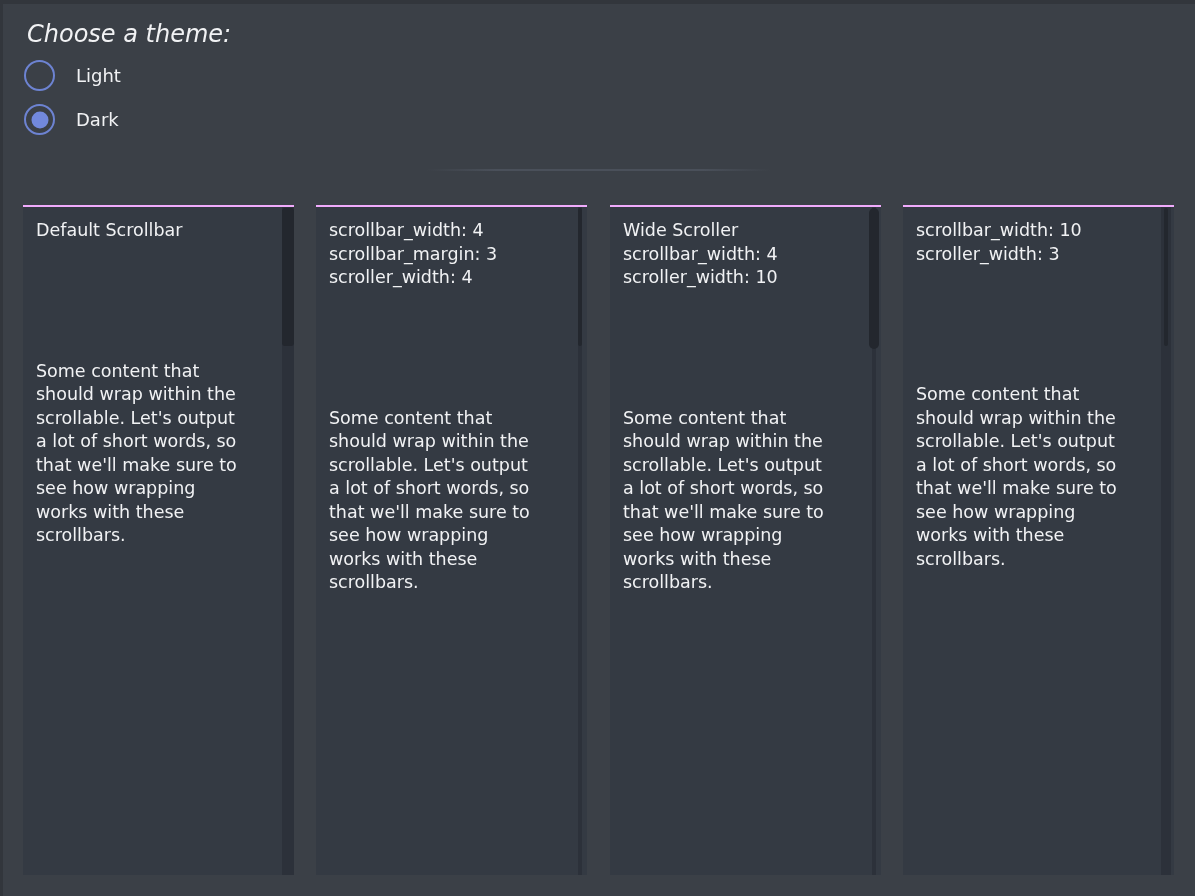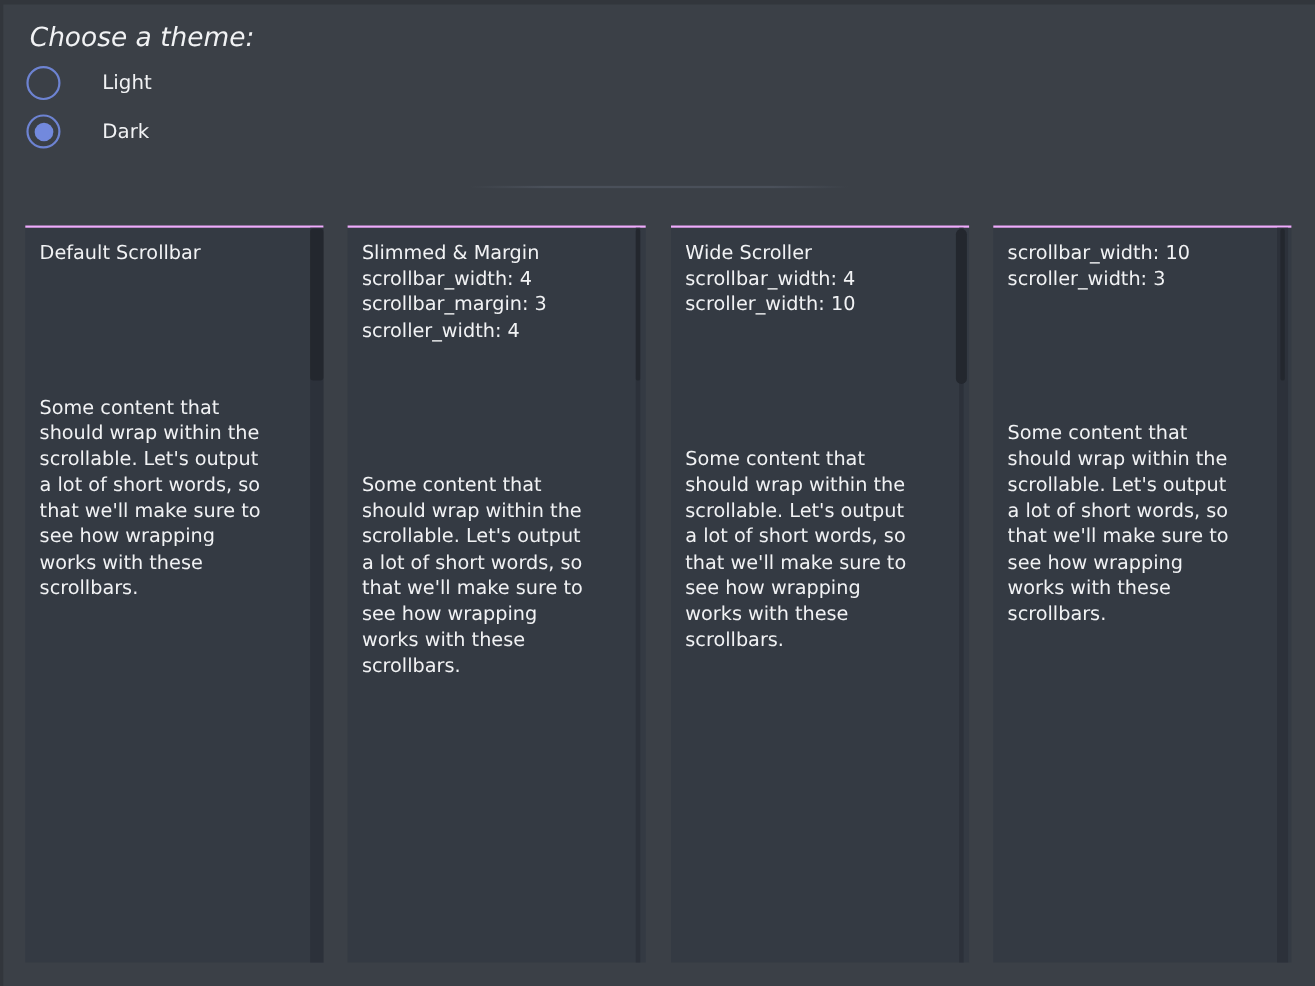--- a/index.html
+++ b/index.html
@@ -25,21 +25,21 @@
     width:27px;height:27px;border-radius:50%;
     border:2px solid var(--accent,#6d83d2);
     box-sizing:content-box;position:relative;flex:0 0 auto;
   }
   .radio-row.selected .radio::after{
     content:"";position:absolute;left:50%;top:50%;
     width:17px;height:17px;border-radius:50%;
     transform:translate(-50%,-50%);
     background:var(--accent-dot,#7289dd);
   }
-  .radio-label{margin-left:38px;font-size:18px;}
+  .radio-label{margin-left:21px;font-size:18px;}
   .divider{
     position:absolute;top:169px;left:427px;width:344px;height:2px;
     background:linear-gradient(to right,rgba(74,80,90,0),var(--divider,#4a505a) 20%,var(--divider,#4a505a) 80%,rgba(74,80,90,0));
   }
   .panel{
     position:absolute;top:205px;width:271px;height:670px;
     background:var(--panel-bg,#343a43);
     border-top:2px solid #f0abfc;
     box-sizing:border-box;
   }
@@ -100,21 +100,20 @@
 see how wrapping
 works with these
 scrollbars.</div>
   </div>
   <div class="sb-track"></div>
   <div class="sb-thumb"></div>
 </section>
 
 <section class="panel p2">
   <div class="panel-text">
-    <div class="panel-title">Slimmed &amp; Margin</div>
     <div class="panel-params">scrollbar_width: 4
 scrollbar_margin: 3
 scroller_width: 4</div>
     <div class="spacer"></div>
     <div class="panel-content">Some content that
 should wrap within the
 scrollable. Let's output
 a lot of short words, so
 that we'll make sure to
 see how wrapping

